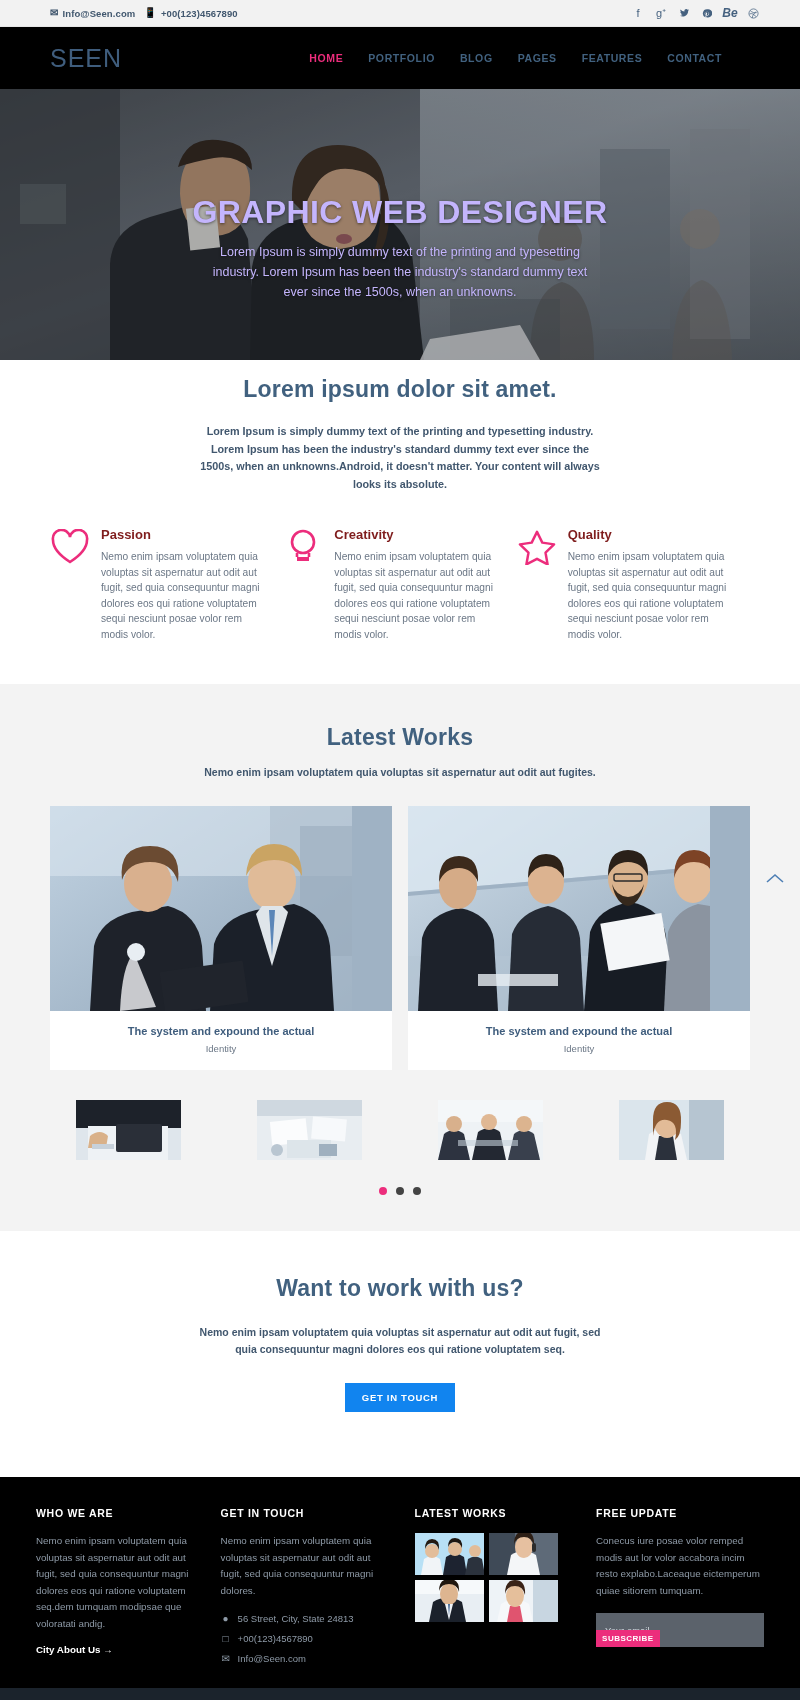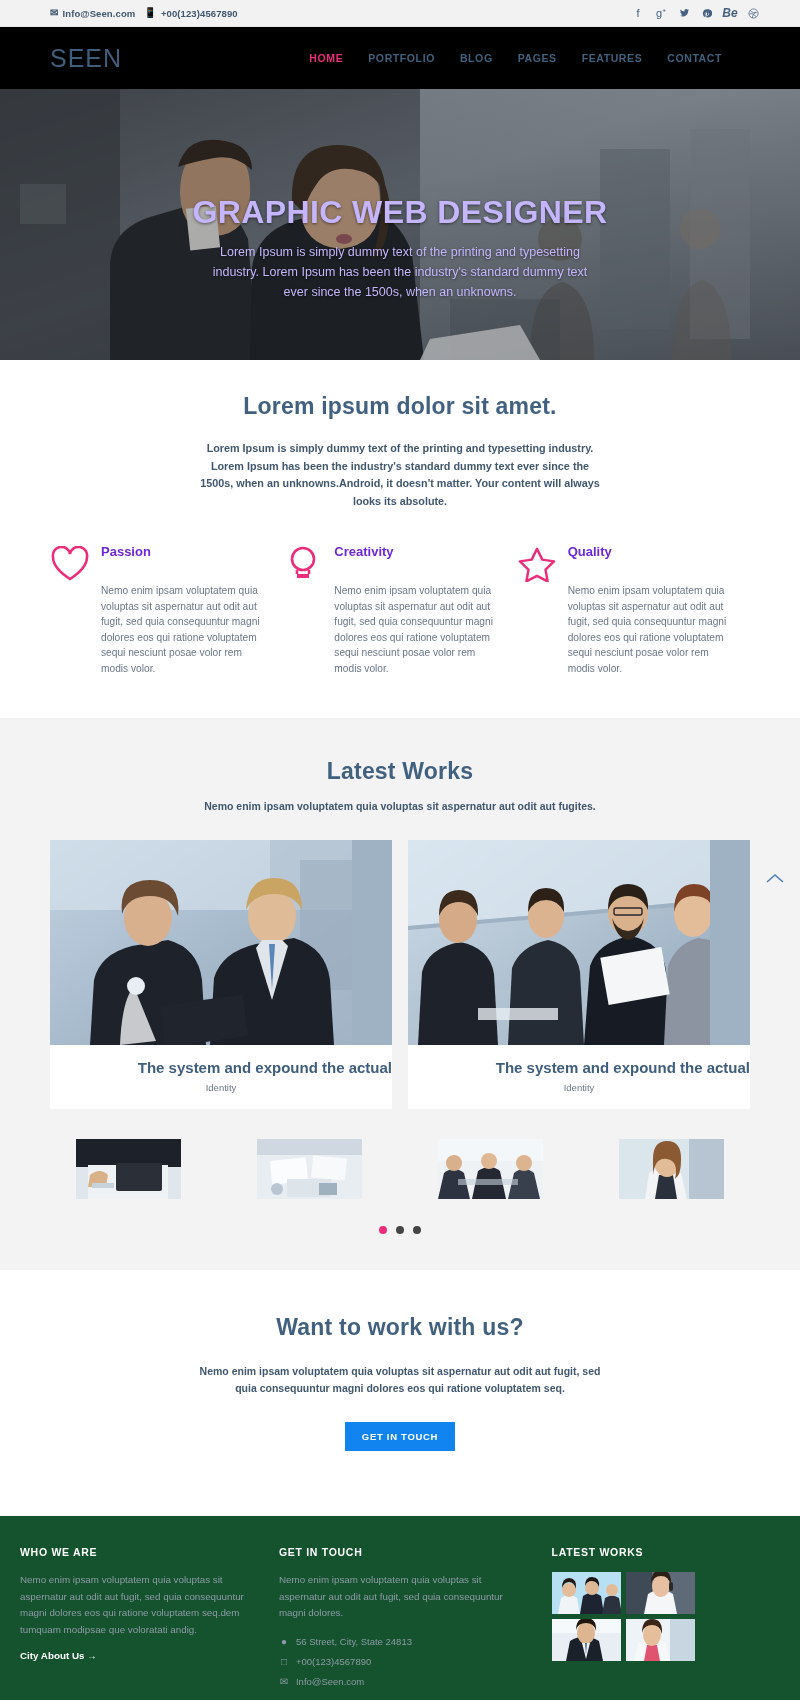--- a/index.html
+++ b/index.html
@@ -61,47 +61,47 @@
     position: absolute; left: 0; right: 0; top: 105px;
     text-align: center; color: #c4b5fd;
     text-shadow: 0 1px 3px rgba(0,0,0,.5);
   }
   .hero-title {
     font-size: 32px; font-weight: bold; letter-spacing: .4px; margin-bottom: 11px;
   }
   .hero-sub { font-size: 12.5px; line-height: 20px; max-width: 400px; margin: 0 auto; }
 
   
-  .intro { background: #fff; padding: 33px 0 42px; }
+  .intro { background: #fff; padding: 16px 0 42px; }
   .sec-title {
     text-align: center; font-size: 23px; color: #41617f; font-weight: bold;
     letter-spacing: .2px;
   }
   .intro-lead {
     max-width: 410px; margin: 20px auto 0; text-align: center;
     font-size: 10.8px; font-weight: bold; line-height: 17.5px; color: #41576e;
   }
   .features {
     display: flex; margin: 34px 50px 0; gap: 0;
   }
   .feat { flex: 1; display: flex; gap: 11px; padding-right: 14px; }
   .feat-icon { width: 40px; flex: 0 0 40px; padding-top: 2px; }
-  .feat-h { font-size: 13px; font-weight: bold; color: #6d28d9; margin-bottom: 24px; }
+  .feat-h { font-size: 13px; font-weight: bold; color: #7f1d1d; margin-bottom: 7px; }
   .feat-p { font-size: 10.2px; line-height: 15.5px; color: #6b7786; }
 
   
   .works { background: #f3f3f3; padding: 40px 0 36px; }
   .works-sub {
     text-align: center; font-size: 10.5px; font-weight: bold; color: #41576e; margin-top: 15px;
   }
   .work-row { display: flex; gap: 16px; margin: 28px 50px 0; }
   .card { flex: 1; background: #fff; }
   .card-img { height: 205px; position: relative; overflow: hidden; background: #9fb2c4; }
   .card-body { padding: 14px 0 16px; text-align: center; }
-  .card-title { font-size: 15px; font-weight: bold; color: #3f5d7d; text-align: right; }
+  .card-title { font-size: 11px; font-weight: bold; color: #3f5d7d; }
   .card-cat { font-size: 9.5px; color: #6b7786; margin-top: 6px; }
 
   .thumb-row { display: flex; justify-content: center; gap: 76px; margin-top: 30px; }
   .thumb { width: 105px; height: 60px; overflow: hidden; position: relative; background: #b9c6d2; }
 
   .dots { display: flex; justify-content: center; gap: 9px; margin-top: 27px; }
   .dot { width: 8px; height: 8px; border-radius: 50%; background: #444; cursor: pointer; }
   .dot.active { background: #ec2d7c; }
 
   
@@ -110,21 +110,21 @@
     max-width: 420px; margin: 22px auto 0; font-size: 10.5px; font-weight: bold;
     line-height: 17px; color: #41576e;
   }
   .cta-btn {
     display: inline-block; margin-top: 25px; background: #1184ef; color: #fff;
     border: none; padding: 9px 17px; font-size: 9.5px; font-weight: bold;
     letter-spacing: .7px; cursor: pointer; font-family: "Liberation Sans", sans-serif;
   }
 
   
-  .footer { background: #14532d; color: #9aa6b2; padding: 30px 20px 24px; }
+  .footer { background: #000000; color: #9aa6b2; padding: 30px 36px 24px; }
   .fcols { display: flex; gap: 26px; }
   .fcol { flex: 1; }
   .fcol.w1 { flex: 1.02; }
   .fcol.w2 { flex: 1.08; }
   .fcol.w3 { flex: 1.0; }
   .fcol.w4 { flex: 1.08; }
   .fh {
     font-size: 10.5px; font-weight: bold; letter-spacing: .7px; color: #fff;
     margin-bottom: 14px;
   }
@@ -521,20 +521,28 @@
               <rect x="44" y="0" width="26" height="42" fill="#c8d6e1"></rect>
               <path d="M8 42 L12 24 Q26 15 40 24 L44 42 Z" fill="#f6f8fa"></path>
               <path d="M18 42 L21 26 L31 26 L34 42 Z" fill="#e0546f"></path>
               <ellipse cx="26" cy="16" rx="9" ry="11" fill="#e5bf9b"></ellipse>
               <path d="M16 14 q0 -14 10 -14 q11 0 10 15 q-2 -9 -10 -9 q-8 0 -10 8z" fill="#3a2317"></path>
             </svg>
           </div>
         </div>
       </div>
 
+      <div class="fcol w4">
+        <div class="fh">FREE UPDATE</div>
+        <div class="fp">Conecus iure posae volor remped modis aut lor volor accabora incim resto explabo.Laceaque eictemperum quiae sitiorem tumquam.</div>
+        <div class="sub-wrap">
+          <input class="sub-input" placeholder="Your email..." style="">
+          <button class="sub-btn">SUBSCRIBE</button>
+        </div>
+      </div>
 
     </div>
   </div>
 
   <div class="fbottom">
     <div class="fbnav">
       <a class="active">Home</a>
       <a>Portfolio</a>
       <a>Blog</a>
       <a>Pages</a>

